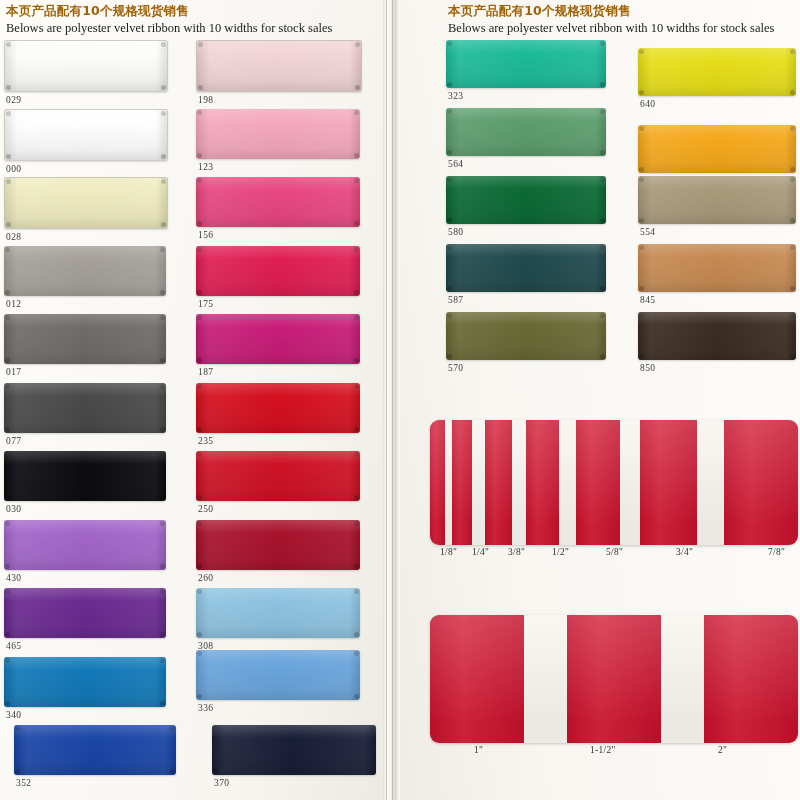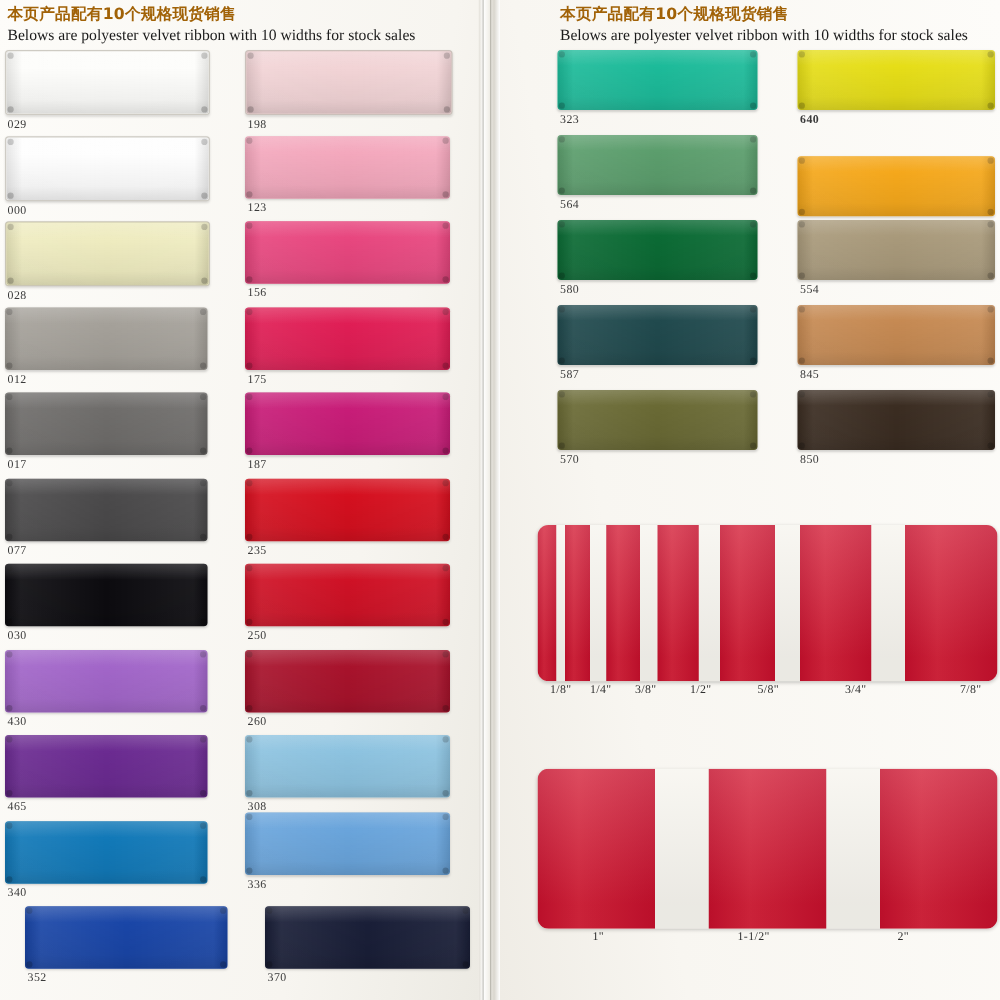--- a/index.html
+++ b/index.html
@@ -167,21 +167,21 @@
       </div>
       <div class="cell" style="position: absolute; left: 0px; top: 616.5px;">
         <div class="sw" style="width: 162px; height: 50px; background: rgb(18, 121, 184);">
           <span class="nub tl"></span>
           <span class="nub tr"></span>
           <span class="nub bl"></span>
           <span class="nub br"></span>
         </div>
         <div class="code">340</div>
       </div>
-      <div class="cell" style="position: absolute; left: 16px; top: 685px;">
+      <div class="cell" style="position: absolute; left: 10px; top: 685px;">
         <div class="sw" style="width: 162px; height: 50px; background: rgb(26, 70, 167);">
           <span class="nub tl"></span>
           <span class="nub tr"></span>
           <span class="nub bl"></span>
           <span class="nub br"></span>
         </div>
         <div class="code">352</div>
       </div>
     </div>
   <div class="col" id="col-2" style="left:196px;top:40px;width:166px;">
@@ -326,21 +326,21 @@
         <div class="sw" style="width: 160px; height: 48px; background: rgb(106, 106, 53);">
           <span class="nub tl"></span>
           <span class="nub tr"></span>
           <span class="nub bl"></span>
           <span class="nub br"></span>
         </div>
         <div class="code">570</div>
       </div>
     </div>
   <div class="col" id="col-4" style="left:638px;top:40px;width:160px;">
-      <div class="cell" style="position: absolute; left: 0px; top: 0px; font-weight: bold;">
+      <div class="cell" style="position: absolute; left: 0px; top: 8px;">
         <div class="sw" style="width: 158px; height: 48px; background: rgb(230, 222, 24);">
           <span class="nub tl"></span>
           <span class="nub tr"></span>
           <span class="nub bl"></span>
           <span class="nub br"></span>
         </div>
         <div class="code">640</div>
       </div>
       <div class="cell" style="position: absolute; left: 0px; top: 68px; margin-top: 17px;">
         <div class="sw" style="width: 158px; height: 48px; background: rgb(245, 168, 28);">

